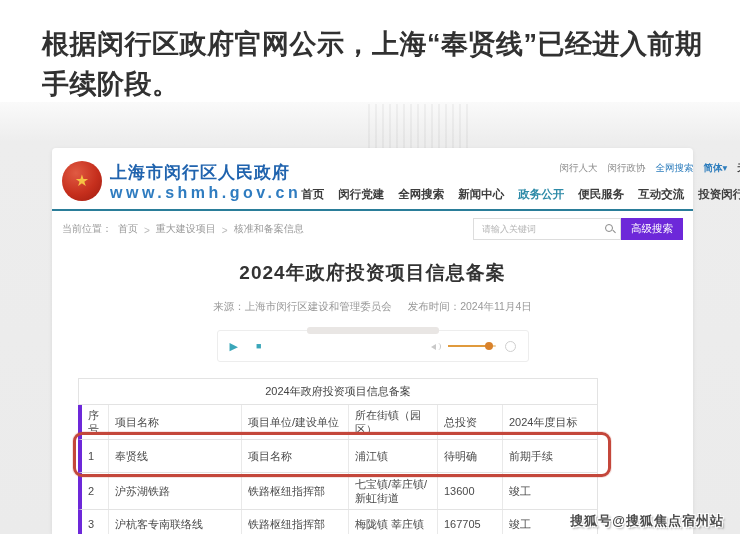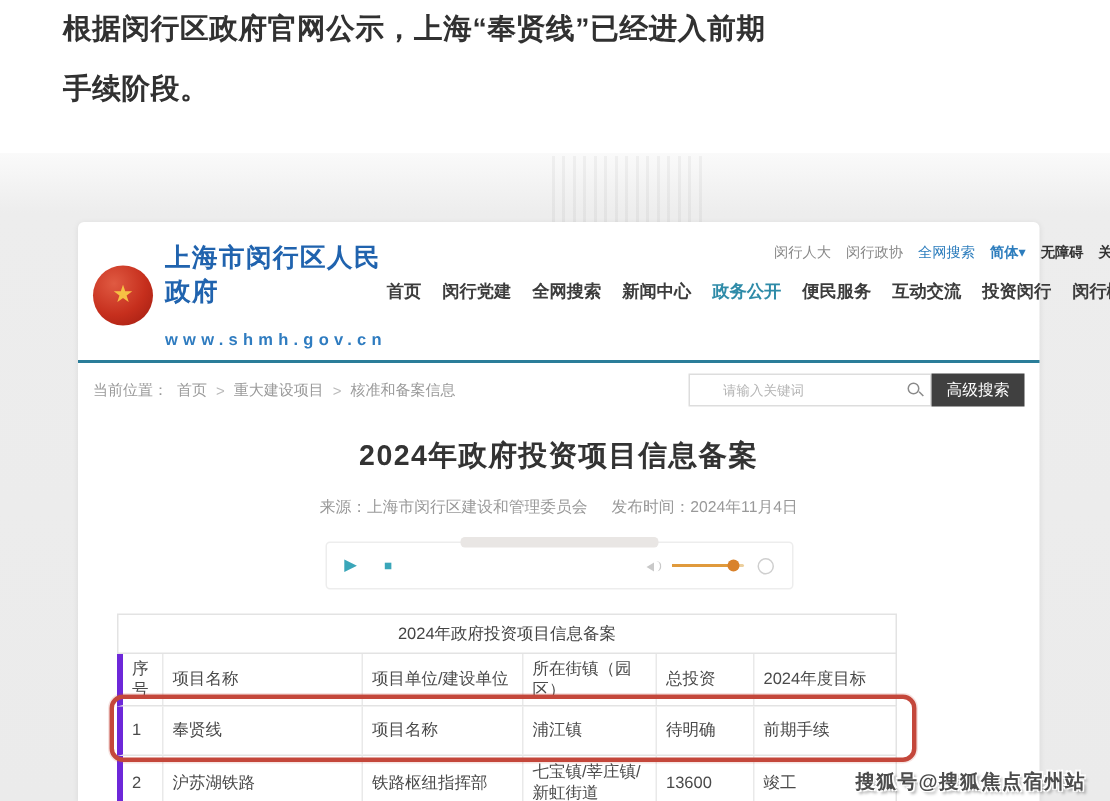--- a/index.html
+++ b/index.html
@@ -3,40 +3,40 @@
 <meta charset="utf-8">
 <style>
   html,body{margin:0;padding:0;}
   body{
     width:740px;height:534px;overflow:hidden;position:relative;
     background:#ffffff;
     font-family:"Liberation Sans","DejaVu Sans",sans-serif;
     -webkit-font-smoothing:antialiased;
   }
   
-  .headline{position:absolute;left:42px;top:0;width:670px;color:#313131;
-    font-size:19px;font-weight:bold;line-height:40px;letter-spacing:.5px;}
+  .headline{position:absolute;left:42px;top:24px;width:670px;color:#313131;
+    font-size:27px;font-weight:bold;line-height:40px;letter-spacing:.5px;}
   
   .backdrop{position:absolute;left:0;top:102px;width:740px;height:432px;
     background:linear-gradient(#fafafa 0,#ededed 40px,#ebebeb 100%);}
   .stripes{position:absolute;left:368px;top:2px;width:100px;height:80px;
     background:repeating-linear-gradient(90deg,rgba(0,0,0,.06) 0 2px,transparent 2px 7px);
     opacity:.7;}
   
   .card{position:absolute;left:52px;top:148px;width:641px;height:386px;
     background:#ffffff;border-radius:4px 4px 0 0;box-shadow:0 1px 4px rgba(0,0,0,.08);}
   
   .site-header{display:flex;justify-content:space-between;padding:12px 12px 0 10px;}
   .brand{display:flex;align-items:center;gap:8px;}
   .emblem{width:40px;height:40px;border-radius:50%;flex:0 0 40px;
     background:radial-gradient(circle at 35% 30%,#e05a42 0%,#c62f1d 55%,#9e1b10 100%);
     display:flex;align-items:center;justify-content:center;
     color:#f6c244;font-size:16px;line-height:1;}
   .brand-name{color:#2063ae;font-size:17px;font-weight:bold;letter-spacing:1px;}
-  .brand-url{color:#2f7cc0;font-size:11px;font-weight:bold;letter-spacing:3.5px;margin-top:15px;}
+  .brand-url{color:#2f7cc0;font-size:16px;font-weight:bold;letter-spacing:3.5px;margin-top:0;}
   .header-right{display:flex;flex-direction:column;align-items:flex-end;flex:1;padding-top:2px;}
   .utility-row{display:flex;align-items:center;gap:10px;font-size:9.5px;color:#8a8a8a;}
   .u-link{cursor:pointer;}
   .u-search{width:108px;height:18px;border:1px solid #e4e4e4;background:#fbfbfb;
     font-size:9px;color:#666;padding:0 5px;outline:none;font-family:inherit;}
   .u-search::placeholder{color:#b5b5b5;}
   .u-search-btn{color:#2d7dbd;cursor:pointer;}
   .u-lang{color:#2d7dbd;font-weight:bold;cursor:pointer;}
   .u-dark{color:#333;font-weight:bold;cursor:pointer;}
   .main-nav{display:flex;gap:14px;margin-top:12px;font-size:11.5px;color:#3c3c3c;font-weight:bold;}
@@ -44,29 +44,29 @@
   .nav-item.active{color:#2e8ba8;}
   .teal-line{height:2px;background:#2a7d99;margin-top:7px;}
   
   .crumb-row{display:flex;align-items:center;justify-content:space-between;
     padding:7px 10px 6px 10px;}
   .crumbs{display:flex;align-items:flex-end;gap:6px;font-size:10px;color:#9a9a9a;}
   .crumb{cursor:pointer;}
   .crumb-sep{color:#bbb;}
   .crumb-search{display:flex;align-items:center;gap:0;}
   .kw-box{display:flex;align-items:center;width:136px;height:20px;border:1px solid #ddd;
-    background:#fff;padding:0 4px 0 20px;}
+    background:#fff;padding:0 4px 0 6px;}
   .kw-input{border:none;outline:none;flex:1;font-size:9px;color:#666;font-family:inherit;min-width:0;}
   .kw-input::placeholder{color:#b5b5b5;}
   .mag{position:relative;width:12px;height:12px;flex:0 0 12px;cursor:pointer;}
   .mag::before{content:"";position:absolute;left:1px;top:1px;width:6px;height:6px;
     border:1.4px solid #8a8a8a;border-radius:50%;}
   .mag::after{content:"";position:absolute;left:8px;top:8px;width:4px;height:1.4px;
     background:#8a8a8a;transform:rotate(45deg);}
-  .adv-btn{height:22px;padding:0 10px;background:#404040;color:#fff;border:none;
+  .adv-btn{height:22px;padding:0 10px;background:#6d28d9;color:#fff;border:none;
     font-size:10.5px;display:flex;align-items:center;cursor:pointer;font-family:inherit;}
   
   .article-title{text-align:center;font-size:19px;font-weight:bold;color:#333;
     margin-top:14px;letter-spacing:1px;}
   .article-meta{display:flex;justify-content:center;gap:16px;margin-top:14px;
     font-size:10.5px;color:#999;}
   
   .player{position:relative;width:310px;height:30px;margin:16px auto 0;
     border:1px solid #ededed;border-radius:3px;background:#fff;}
   .player-caption{position:absolute;left:50%;top:-4px;transform:translateX(-50%);

